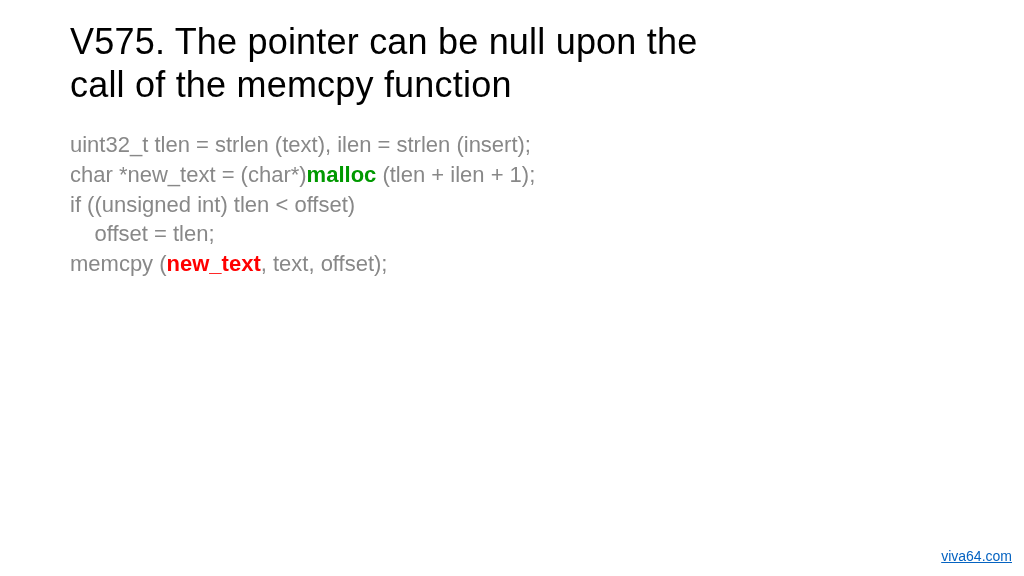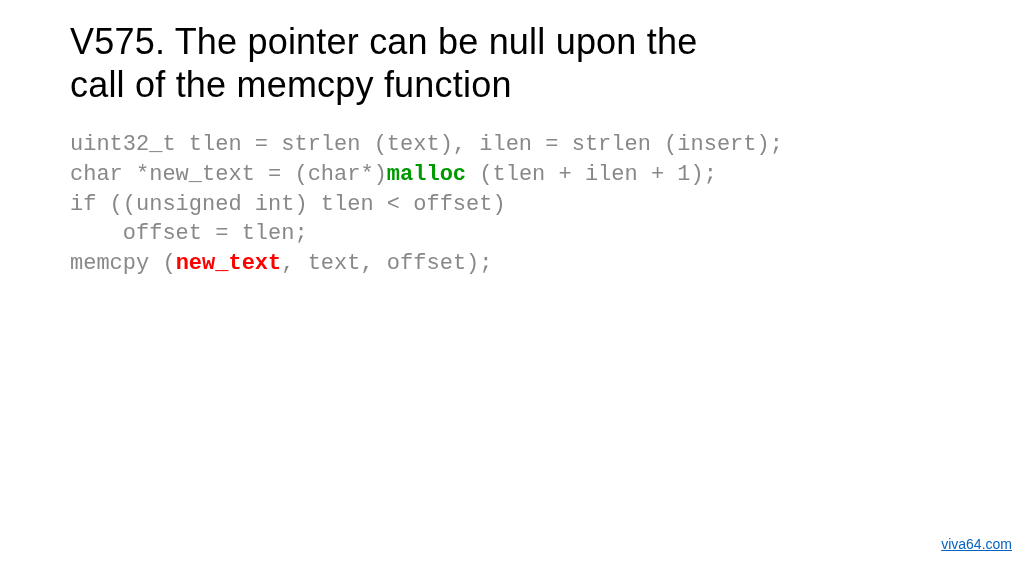--- a/index.html
+++ b/index.html
@@ -22,21 +22,21 @@
   }
   .title {
     font-size: 36px;
     font-weight: 400;
     line-height: 1.2;
     margin: 0 0 24px 0;
     color: #000000;
     letter-spacing: 0.2px;
   }
   .codeblock {
-    font-family: Liberation Mono, monospace;
+    font-family: Liberation Sans, sans-serif;
     font-size: 22px;
     line-height: 1.35;
     color: #888888;
     white-space: pre;
     margin-bottom: 26px;
   }
   .codeblock .kw-green {
     color: #009900;
     font-weight: bold;
   }
@@ -51,21 +51,21 @@
     line-height: 1.3;
     color: #000000;
   }
   ul.notes li {
     margin-bottom: 12px;
     padding-left: 2px;
   }
   .footer-link {
     position: absolute;
     right: 12px;
-    bottom: 24px;
+    bottom: 12px;
     font-size: 14px;
     color: #0563c1;
     text-decoration: underline;
   }
 </style>
 </head>
 <body>
 
 <div class="slide">
 

